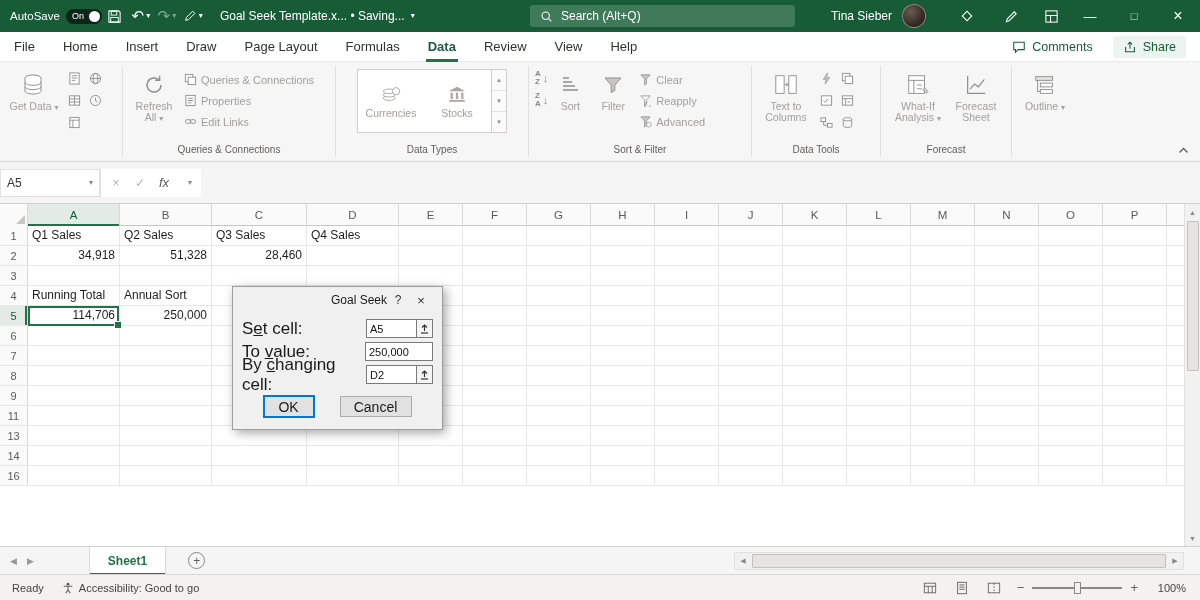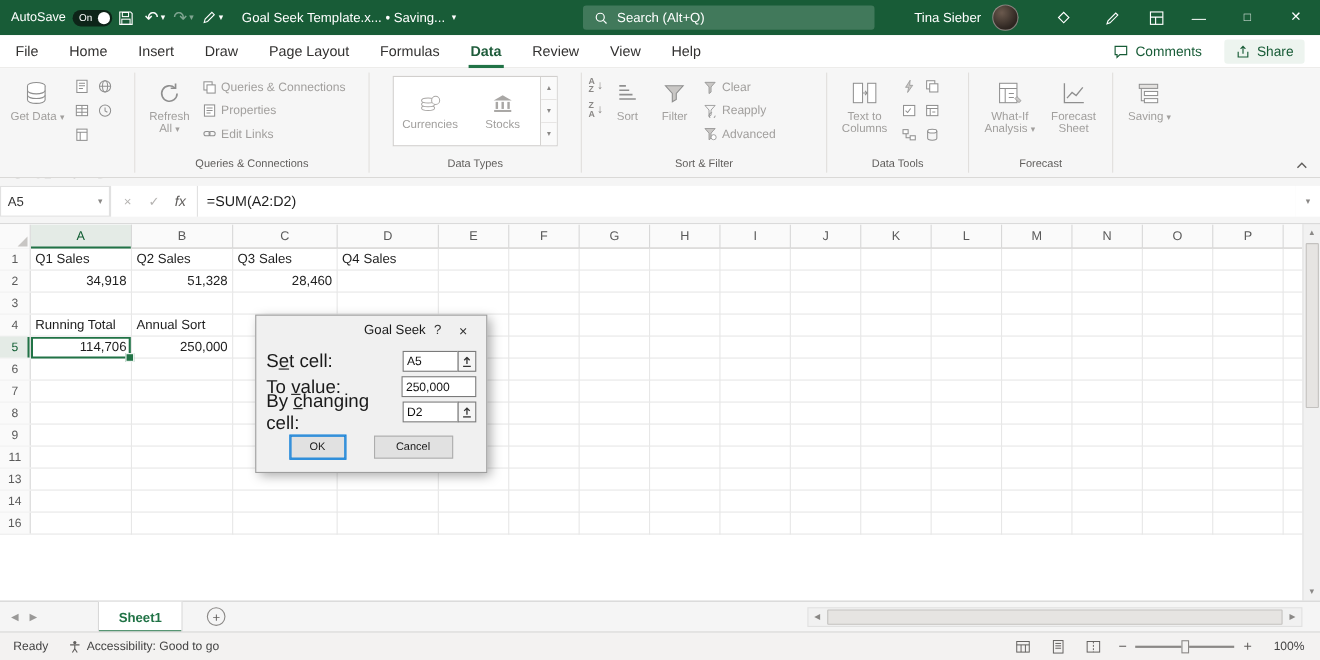--- a/index.html
+++ b/index.html
@@ -112,21 +112,21 @@
 .dlg-help{width:22px;text-align:center;color:#333;font-size:12px;}
 .dlg-close{width:24px;text-align:center;color:#333;font-size:13px;}
 .dlg-fields{padding:4px 9px 0;}
 .dlg-row{display:flex;align-items:center;height:23px;}
 .dlg-row label{flex:1;font-size:17px;color:#1a1a1a;}
 .accel{text-decoration:underline;}
 .dlg-input{width:51px;height:19px;border:1px solid #7A7A7A;background:#fff;font-size:11px;padding:0 3px;color:#111;}
 .dlg-input.wide{width:68px;}
 .rangesel{width:17px;height:19px;margin-left:-1px;border:1px solid #7A7A7A;background:#F5F5F5;display:flex;align-items:center;justify-content:center;}
 .dlg-buttons{display:flex;justify-content:center;gap:26px;margin-top:10px;}
-.dlg-btn{height:21px;font-size:10px;background:#E1E1E1;border:1px solid #ADADAD;color:#1a1a1a;}
+.dlg-btn{height:21px;font-size:14px;background:#E1E1E1;border:1px solid #ADADAD;color:#1a1a1a;}
 .dlg-btn.ok{width:50px;border:1px solid #0078D7;box-shadow:0 0 0 1px #0078D7;}
 .dlg-btn.cancel{width:72px;}
 svg{display:block;}
 </style>
 </head>
 <body>
 
 <div class="app">
 
   <div class="titlebar">
@@ -494,21 +494,21 @@
       <div class="rg-content" style="justify-content:center;">
         <div class="big-btn" style="width:56px;">
           <span class="bicon">
             <svg width="26" height="26" viewBox="0 0 28 28">
                 <rect x="4" y="5" width="18" height="4" fill="#E4E2E0" stroke="#8f8f8f"></rect>
                 <rect x="9" y="12" width="13" height="4" fill="#fff" stroke="#8f8f8f"></rect>
                 <rect x="9" y="19" width="13" height="4" fill="#fff" stroke="#8f8f8f"></rect>
                 <path d="M6 9v12h3" fill="none" stroke="#8f8f8f"></path>
               </svg>
           </span>
-          <span><span>Saving</span> <span class="caret">▾</span></span>
+          <span><span>Outline</span> <span class="caret">▾</span></span>
         </div>
       </div>
       <div class="rg-label"></div>
     </div>
 
     <span class="collapse-ribbon">
       <svg width="11" height="7" viewBox="0 0 11 7">
           <path d="M1.5 5.5 5.5 1.5 9.5 5.5" fill="none" stroke="#605E5C" stroke-width="1.3"></path>
         </svg>
     </span>
@@ -516,23 +516,20 @@
 
   <div class="formulabar">
     <div class="namebox">
       <span>A5</span>
       <span class="nb-caret">▾</span>
     </div>
     <div class="fb-btns">
       <span class="fb-btn">×</span>
       <span class="fb-btn">✓</span>
       <span class="fb-btn fx">fx</span>
-    </div>
-    <div class="formula-field">
-      <span>=SUM(A2:D2)</span>
     </div>
     <div class="fb-expand">▾</div>
   </div>
 
   <div class="gridwrap">
     <div class="col-headers" id="col-headers">
       <div class="corner"></div>
     <div class="col-h hl" style="width: 92px;">A</div>
         <div class="col-h" style="width: 92px;">B</div>
         <div class="col-h" style="width: 95px;">C</div>

